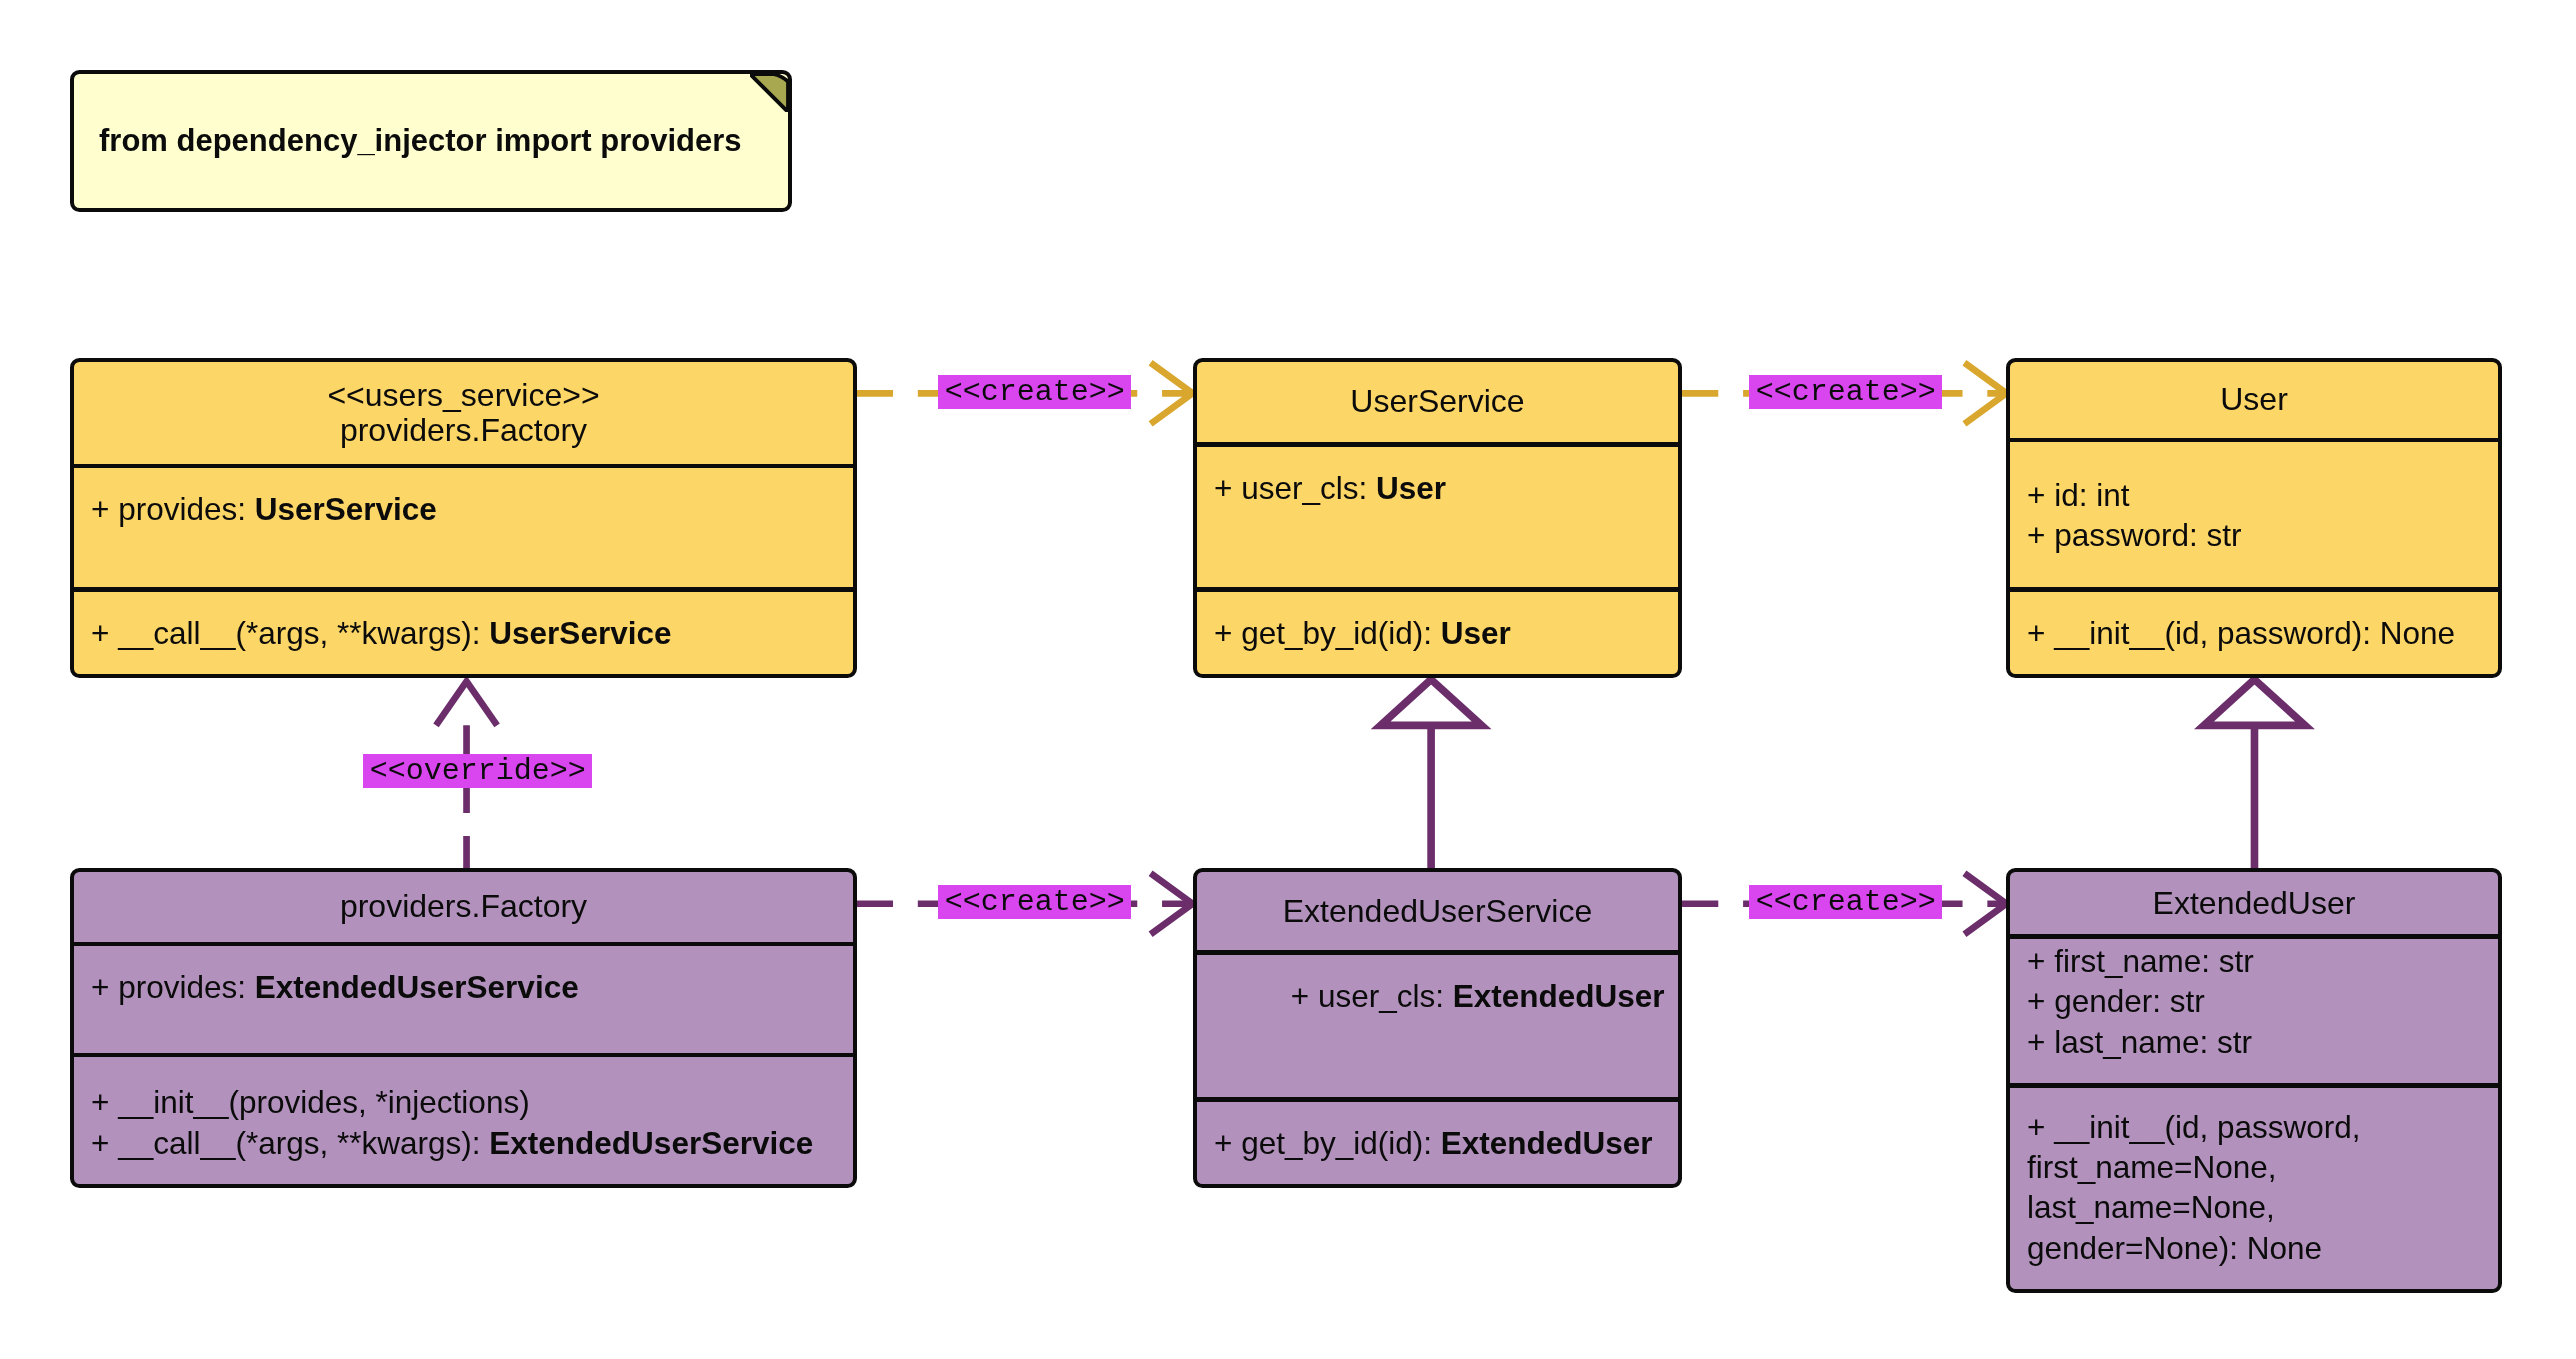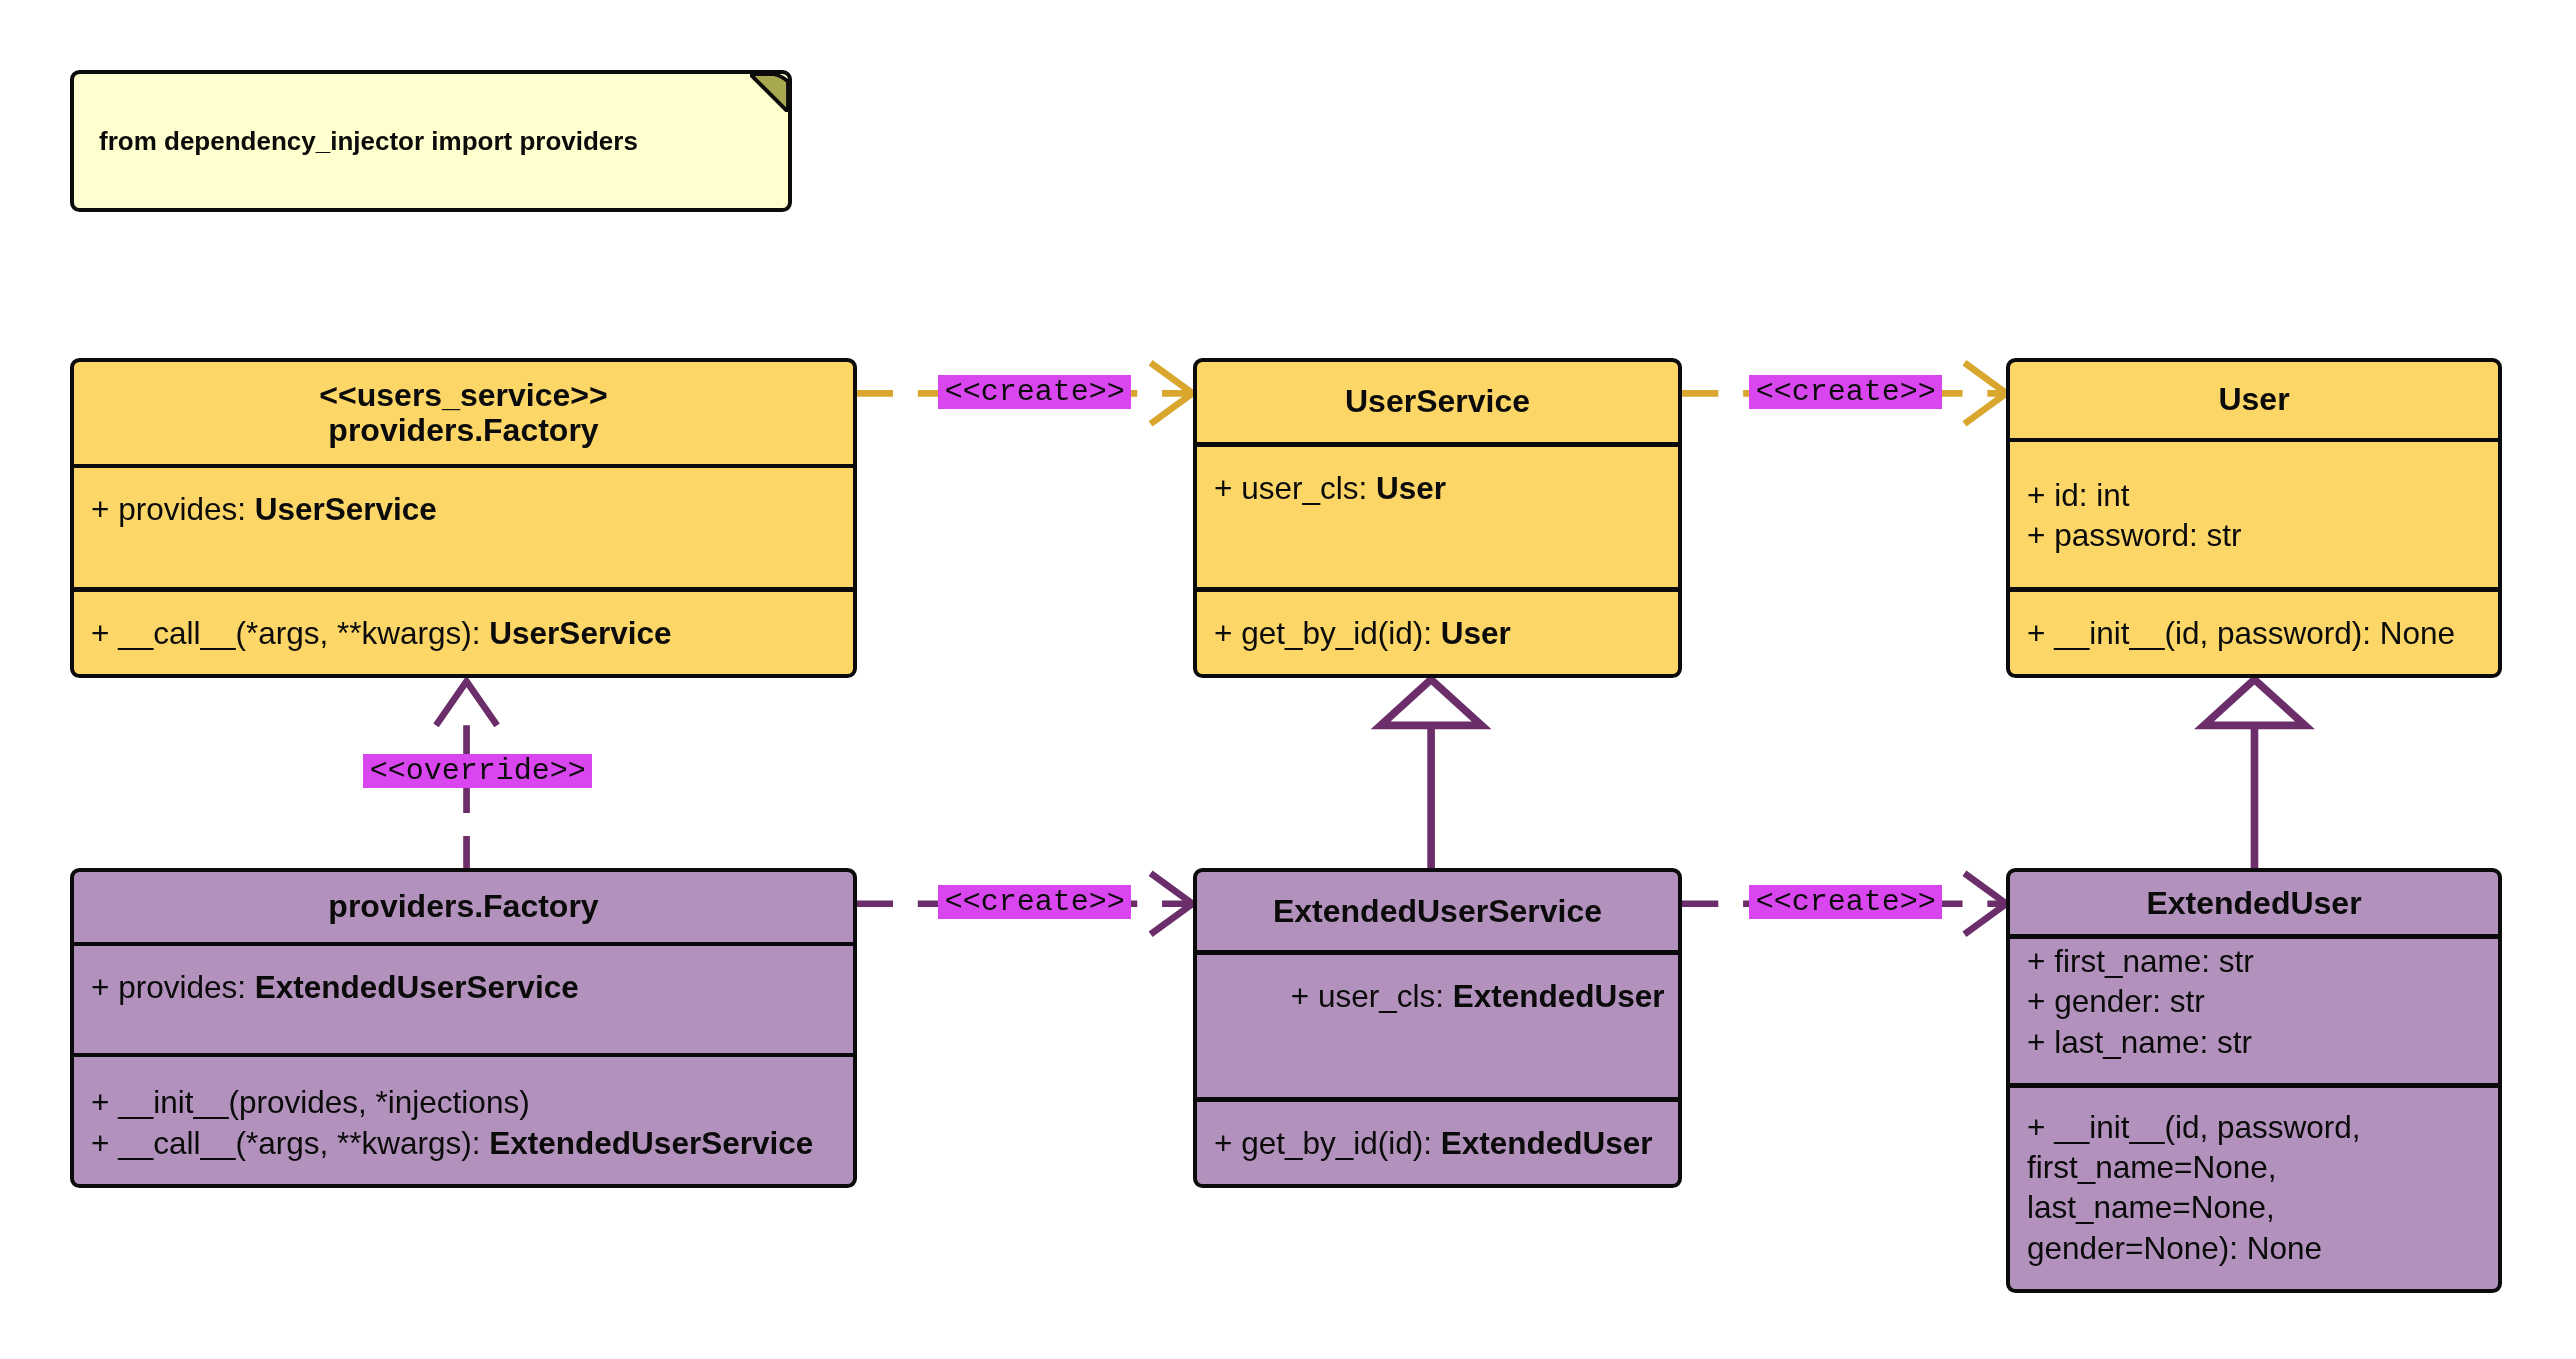--- a/index.html
+++ b/index.html
@@ -9,41 +9,41 @@
   }
   #canvas{position:absolute;inset:0;width:2576px;height:1360px;}
 
   
   .note{
     position:absolute;box-sizing:border-box;
     background:#FEFECE;border:4.8px solid #0b0b0b;border-radius:9.5px;
     display:flex;align-items:center;
   }
   .note-text{
-    font-size:26px;font-weight:bold;color:#0b0b0b;padding-left:25px;white-space:nowrap;
+    font-size:31px;font-weight:bold;color:#0b0b0b;padding-left:25px;white-space:nowrap;
   }
   .note-fold{
     position:absolute;top:0px;right:0px;width:38px;height:38px;pointer-events:none;
   }
 
   
   .uml{
     position:absolute;box-sizing:border-box;
     border:4.8px solid #0b0b0b;border-radius:9.5px;overflow:hidden;
     display:flex;flex-direction:column;
   }
   .uml.yellow{background:#FCD667;}
   .uml.purple{background:#B292BC;}
 
   .uml-head{
     display:flex;flex-direction:column;align-items:center;justify-content:center;
     text-align:center;padding:12.4px 9.5px 11.4px 9.5px;
   }
   .uml-head .line{
-    font-size:32px;font-weight:bold;color:#0b0b0b;line-height:1.12;white-space:nowrap;
+    font-size:32px;font-weight:normal;color:#0b0b0b;line-height:1.12;white-space:nowrap;
   }
   .uml-sep{height:4.8px;background:#0b0b0b;flex:none;}
   .uml-compartment{
     padding:21px 13.4px 21px 17px;
     display:flex;flex-direction:column;justify-content:flex-start;
   }
   .uml-compartment .row{
     font-size:31.5px;color:#0b0b0b;line-height:1.28;white-space:nowrap;
   }
   .uml-compartment .row.wrap{white-space:normal;}

